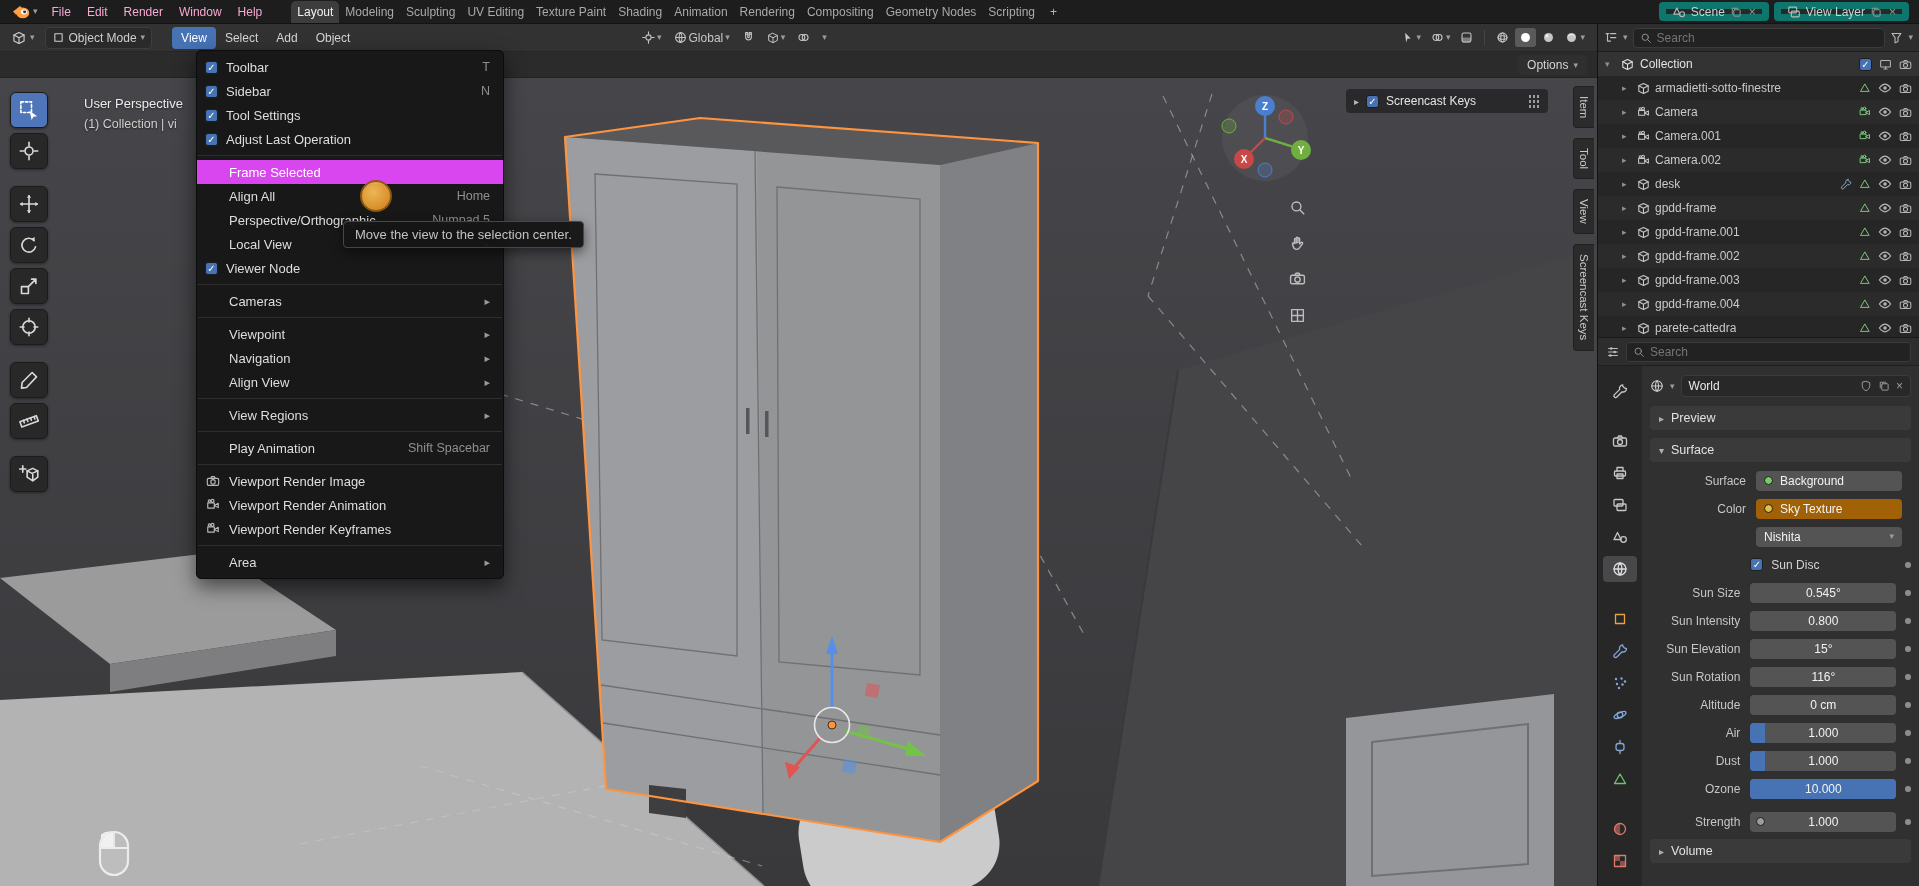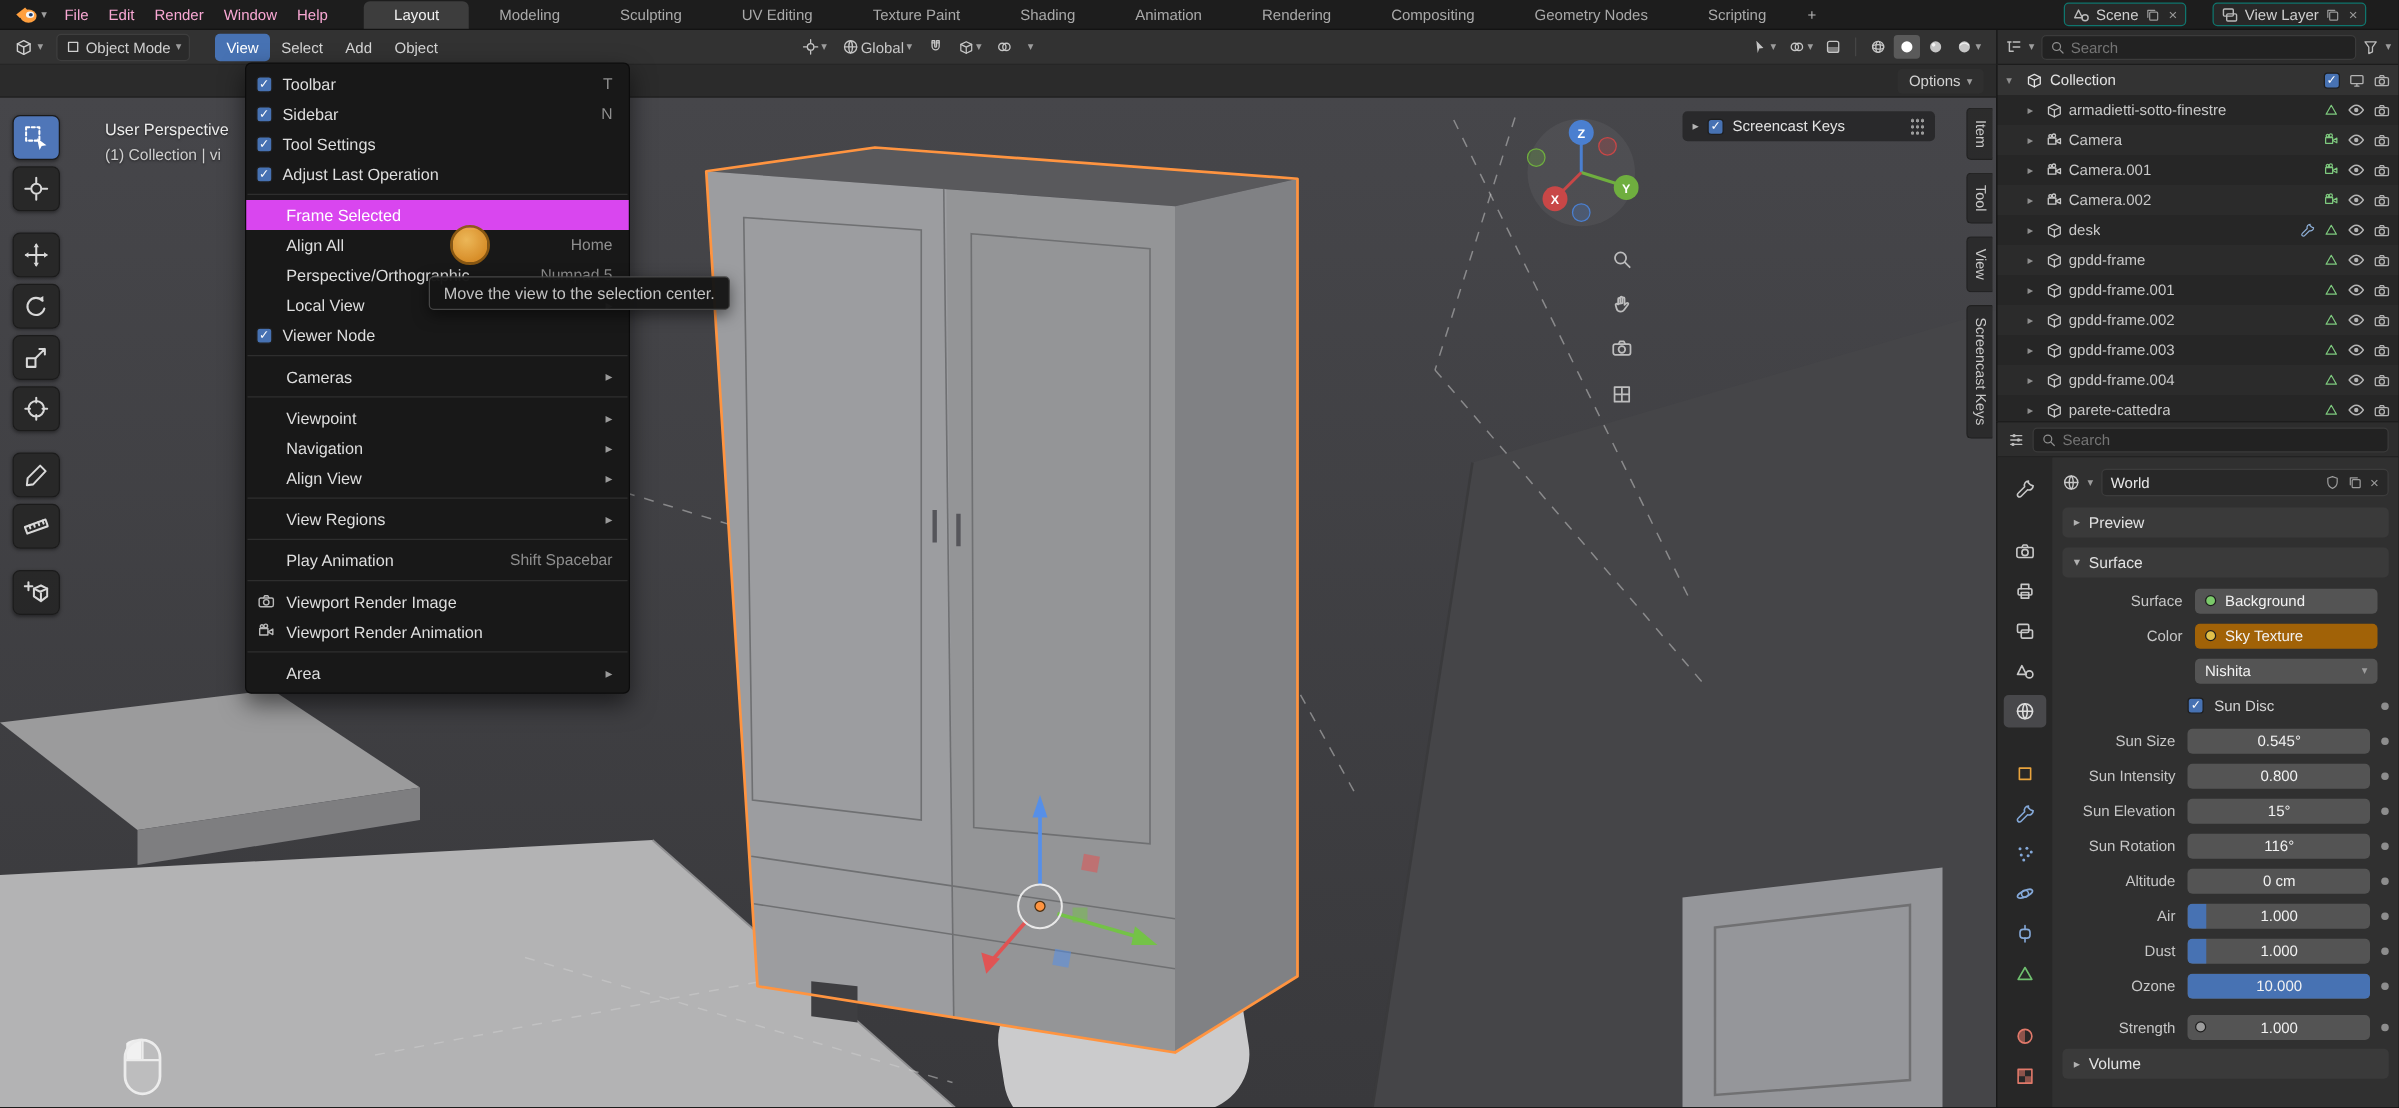--- a/index.html
+++ b/index.html
@@ -8,25 +8,25 @@
 .ic{width:14px;height:14px;fill:none;stroke:currentColor;stroke-width:1.3;stroke-linejoin:round;stroke-linecap:round;display:block}
 .ic .f{fill:currentColor;stroke:none}
 .caret{font-size:9px;color:#9d9d9d;line-height:1}
 .cb{width:13px;height:13px;border-radius:3px;background:#545454;border:1px solid #1e1e1e;display:inline-flex;align-items:center;justify-content:center;font-size:10px;color:#fff;flex:0 0 auto}
 .cb.on{background:#4772b3}
 
 .topbar{position:absolute;left:0;top:0;width:100%;height:24px;background:#1d1d1d;border-bottom:1px solid #131313;display:flex;align-items:center;padding:0 6px;gap:1px;z-index:30}
 .logo{display:flex;align-items:center;gap:2px;padding:0 5px}
 .tb-menu{padding:3px 8px;border-radius:3px;color:#f9a8d4}
 .workspaces{display:flex;align-items:center;height:100%;margin-left:20px}
-.ws-tab{padding:4px 24px;color:#a9a9a9;border-radius:5px 5px 0 0;white-space:nowrap}
+.ws-tab{padding:4px 6px;color:#a9a9a9;border-radius:5px 5px 0 0;white-space:nowrap}
 .ws-tab.active{background:#3d3d3d;color:#f2f2f2}
 .ws-add{color:#b5b5b5;padding:0 8px}
 .spacer{flex:1}
-.tb-field{display:flex;align-items:center;gap:5px;background:#282828;border:1px solid #0f766e;border-radius:4px;height:19px;padding:0 6px;color:#cfcfcf;margin-right:20px;white-space:nowrap}
+.tb-field{display:flex;align-items:center;gap:5px;background:#282828;border:7px solid #0f766e;border-radius:4px;height:19px;padding:0 6px;color:#cfcfcf;margin-right:4px;white-space:nowrap}
 .tb-field .x{color:#9a9a9a;font-size:12px;padding-left:2px}
 
 .vheader{position:absolute;left:0;top:24px;width:1597px;height:28px;background:#323232;border-bottom:1px solid #262626;display:flex;align-items:center;padding:0 6px;z-index:25}
 .hbtn{display:flex;align-items:center;gap:4px;padding:3px 6px;border-radius:4px;color:#cfcfcf;white-space:nowrap}
 .mode-btn{background:#2a2a2a;border:1px solid #3e3e3e;margin-left:4px}
 .hmenus{display:flex;margin-left:20px}
 .hmenu{padding:4px 9px;border-radius:4px;color:#d5d5d5}
 .hmenu.active{background:#4772b3;color:#fff}
 .h-center{position:absolute;left:638px;display:flex;align-items:center;gap:4px}
 .h-right{position:absolute;right:8px;display:flex;align-items:center;gap:2px}
@@ -603,20 +603,31 @@
         <span class="vm-ic">
           <svg class="ic" viewBox="0 0 16 16">
             <path d="M2 5.5h7.5v6H2z"></path>
             <path d="M9.5 8.5 14 6v5Z"></path>
             <circle cx="4" cy="3.5" r="1.4"></circle>
             <circle cx="7.5" cy="3.2" r="1.7"></circle>
           </svg>
         </span>
         <span class="vm-label">Viewport Render Animation</span>
       </div>
+      <div class="vm-item">
+        <span class="vm-ic">
+          <svg class="ic" viewBox="0 0 16 16">
+            <path d="M2 5.5h7.5v6H2z"></path>
+            <path d="M9.5 8.5 14 6v5Z"></path>
+            <circle cx="4" cy="3.5" r="1.4"></circle>
+            <circle cx="7.5" cy="3.2" r="1.7"></circle>
+          </svg>
+        </span>
+        <span class="vm-label">Viewport Render Keyframes</span>
+      </div>
       <div class="vm-sep"></div>
       <div class="vm-item">
         <span class="vm-ic"></span>
         <span class="vm-label">Area</span>
         <span class="vm-sub">▸</span>
       </div>
     </div>
   <div class="clickdot"></div>
   <div class="tooltip">Move the view to the selection center.</div>
 

